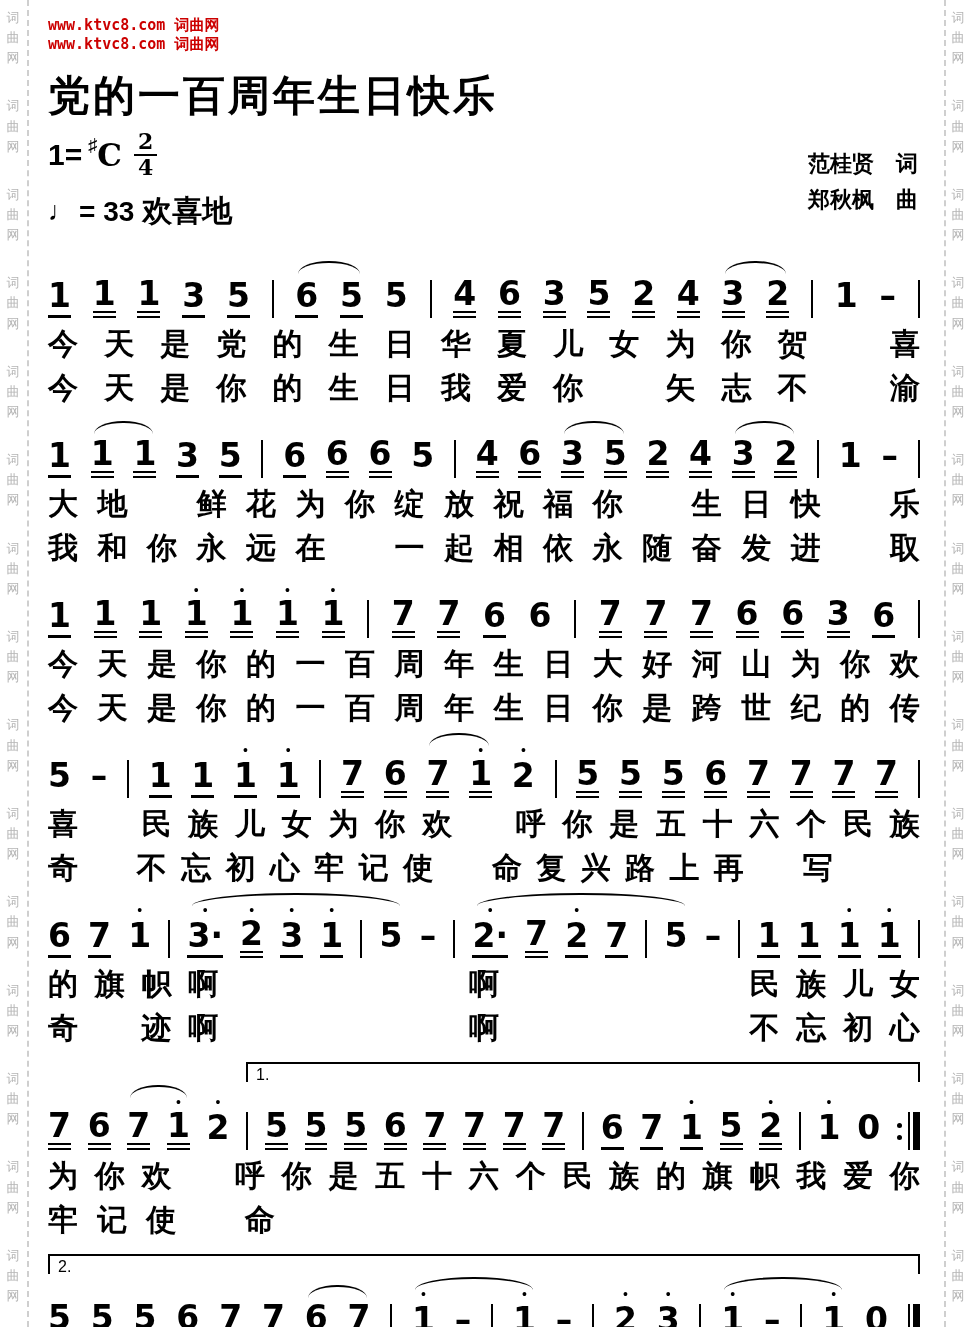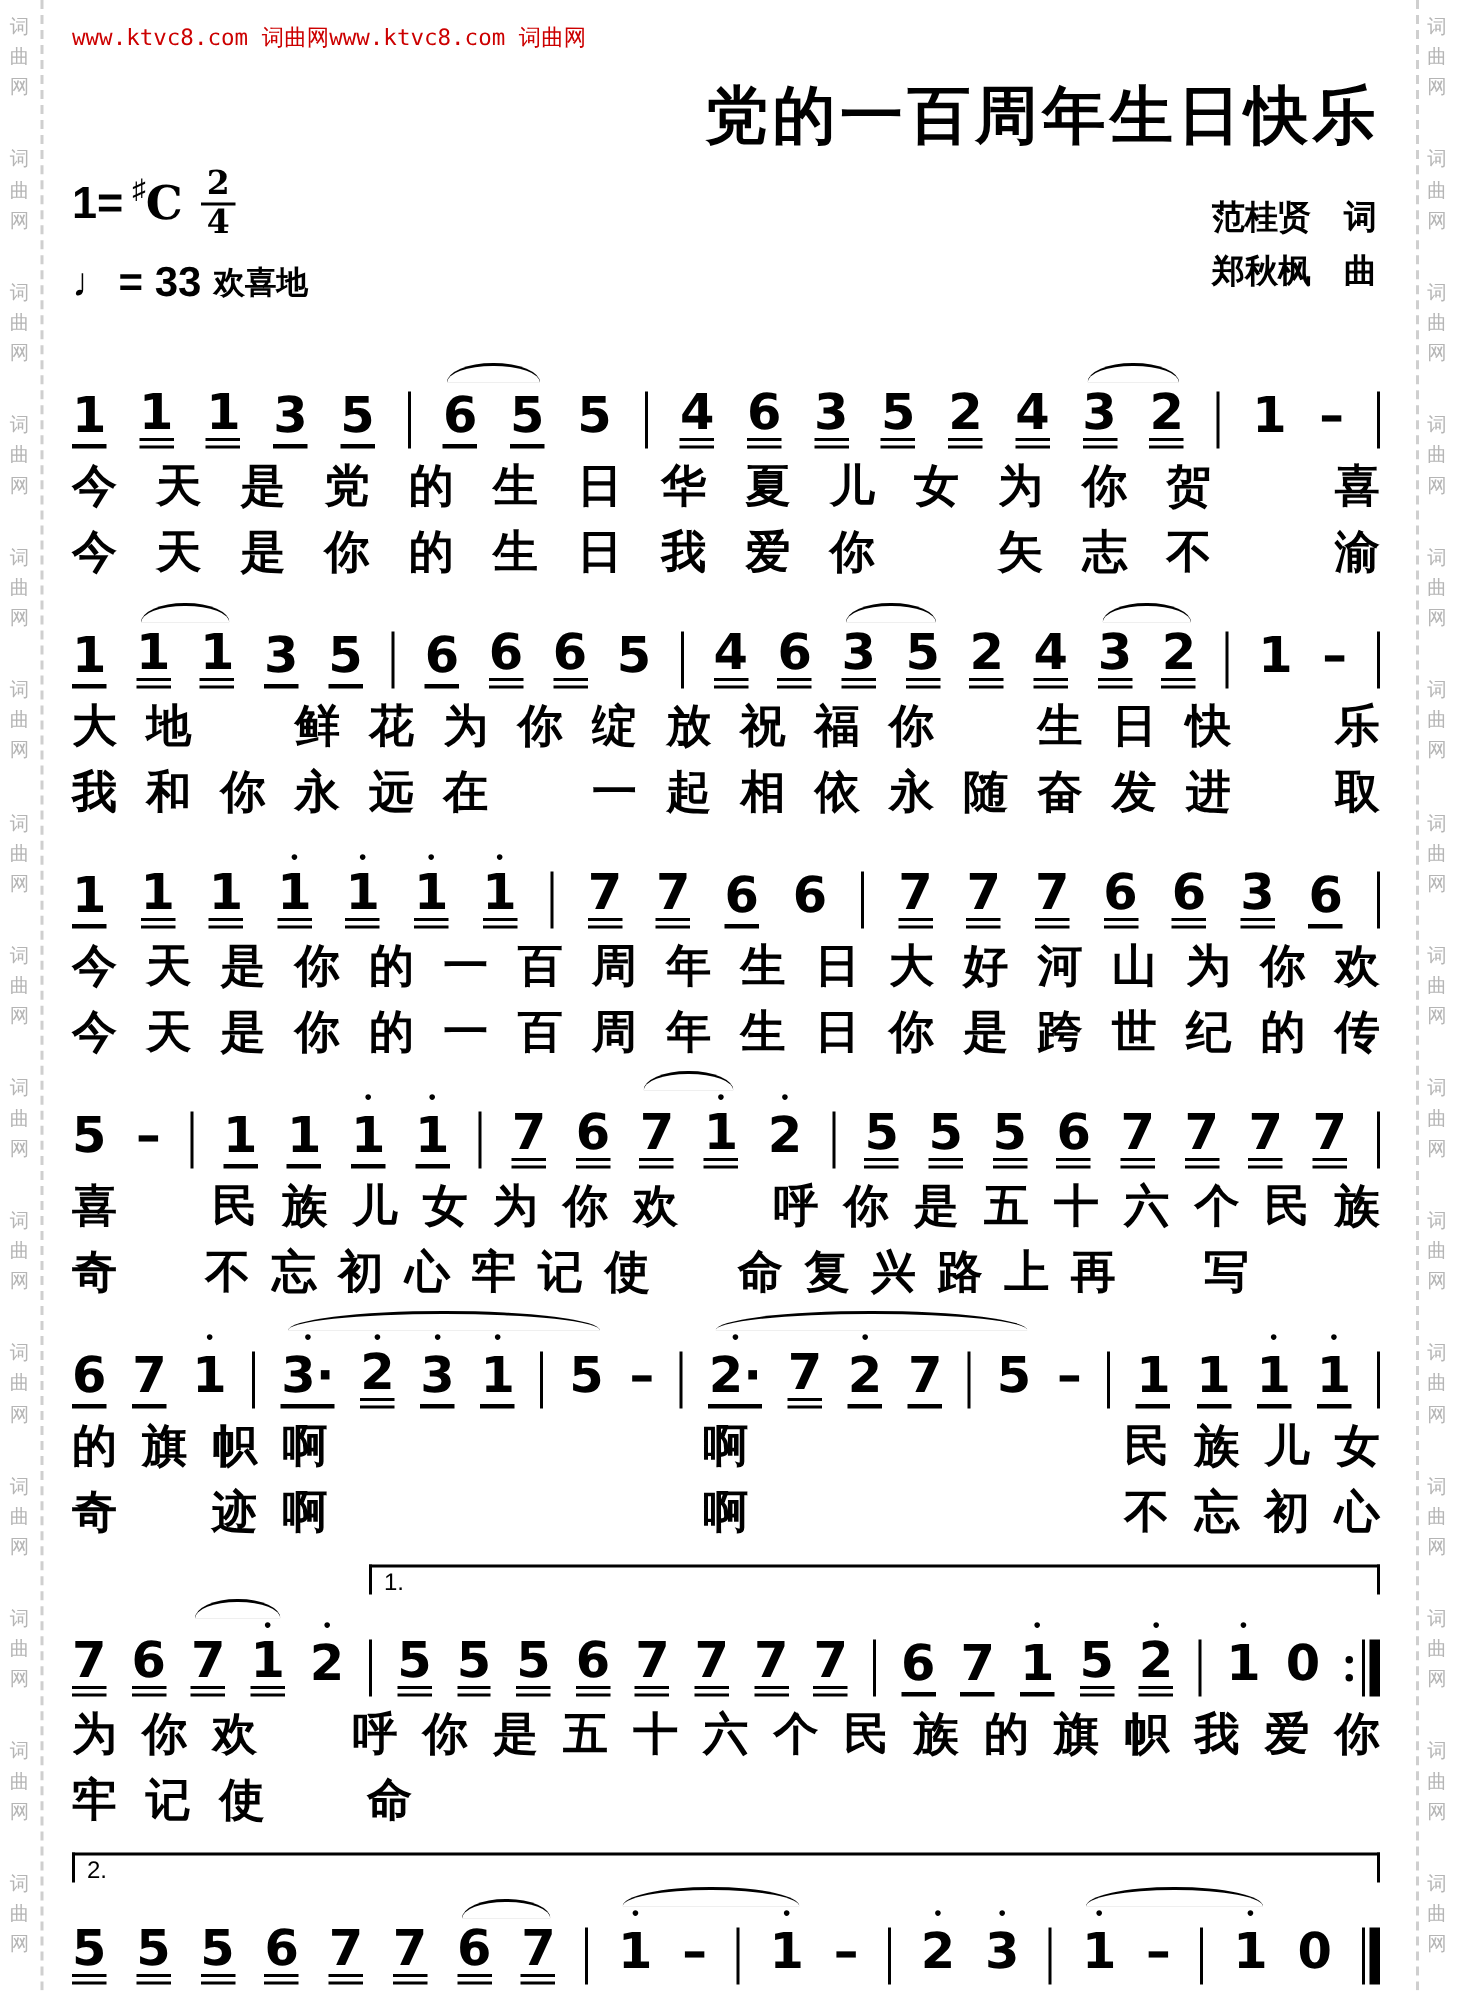--- a/index.html
+++ b/index.html
@@ -10,37 +10,37 @@
           align-items:center;gap:28px;padding-top:8px;overflow:hidden;
           font-size:13px;line-height:1.55;white-space:pre-line;text-align:center;}
   .wm-col.left{left:2px;}
   .wm-col.right{right:2px;}
   .dash-line{position:absolute;top:0;bottom:0;width:0;border-left:2px dashed #cfcfcf;}
   .dash-line.l{left:27px;}
   .dash-line.r{right:25px;}
   
   .content{position:absolute;left:48px;right:51px;top:0;}
   .top-links{display:flex;margin-top:16px;
-             font-family:"DejaVu Sans Mono",monospace;font-size:15px;font-weight:400;}
-  .page-title{text-align:right;font-size:42px;font-weight:900;letter-spacing:3px;
+             font-family:"DejaVu Sans Mono",monospace;font-size:15px;font-weight:700;flex-direction:column;}
+  .page-title{text-align:left;font-size:42px;font-weight:900;letter-spacing:3px;
               margin:14px 0 0 0;}
   .meta{position:relative;height:104px;margin-top:4px;}
   .key-block{position:absolute;left:0;top:2px;}
   .key-line{display:flex;align-items:center;font-weight:700;}
   .key-prefix{font-size:30px;}
   .sharp{font-size:18px;transform:translateY(-9px);margin-left:6px;}
   .key-note{font-family:"DejaVu Serif",serif;font-size:31px;}
   .frac{display:inline-flex;flex-direction:column;align-items:center;margin-left:12px;
         font-family:"DejaVu Serif",serif;font-size:22px;font-weight:700;line-height:1.05;}
   .frac .fnum{border-bottom:2px solid #000;padding:0 4px 1px;}
   .frac .fden{padding:0 4px;}
   .tempo-line{display:flex;align-items:center;margin-top:12px;font-weight:700;}
   .tempo-icon{font-size:27px;}
   .tempo-val{font-size:28px;margin-left:4px;}
-  .tempo-mood{font-size:21px;margin-left:8px;font-weight:600;}
+  .tempo-mood{font-size:30px;margin-left:8px;font-weight:600;}
   .performer{text-align:center;font-size:22px;margin-top:2px;position:absolute;
              left:0;right:0;top:36px;}
   .credits{position:absolute;right:2px;top:18px;text-align:left;
            font-size:22px;line-height:36px;font-weight:600;}
   
   #score{margin-top:26px;}
   .score-line{position:relative;margin-bottom:12px;}
   .notes-row{display:flex;justify-content:space-between;align-items:flex-end;
              padding-top:18px;}
   .score-line.has-volta .notes-row{padding-top:50px;}

